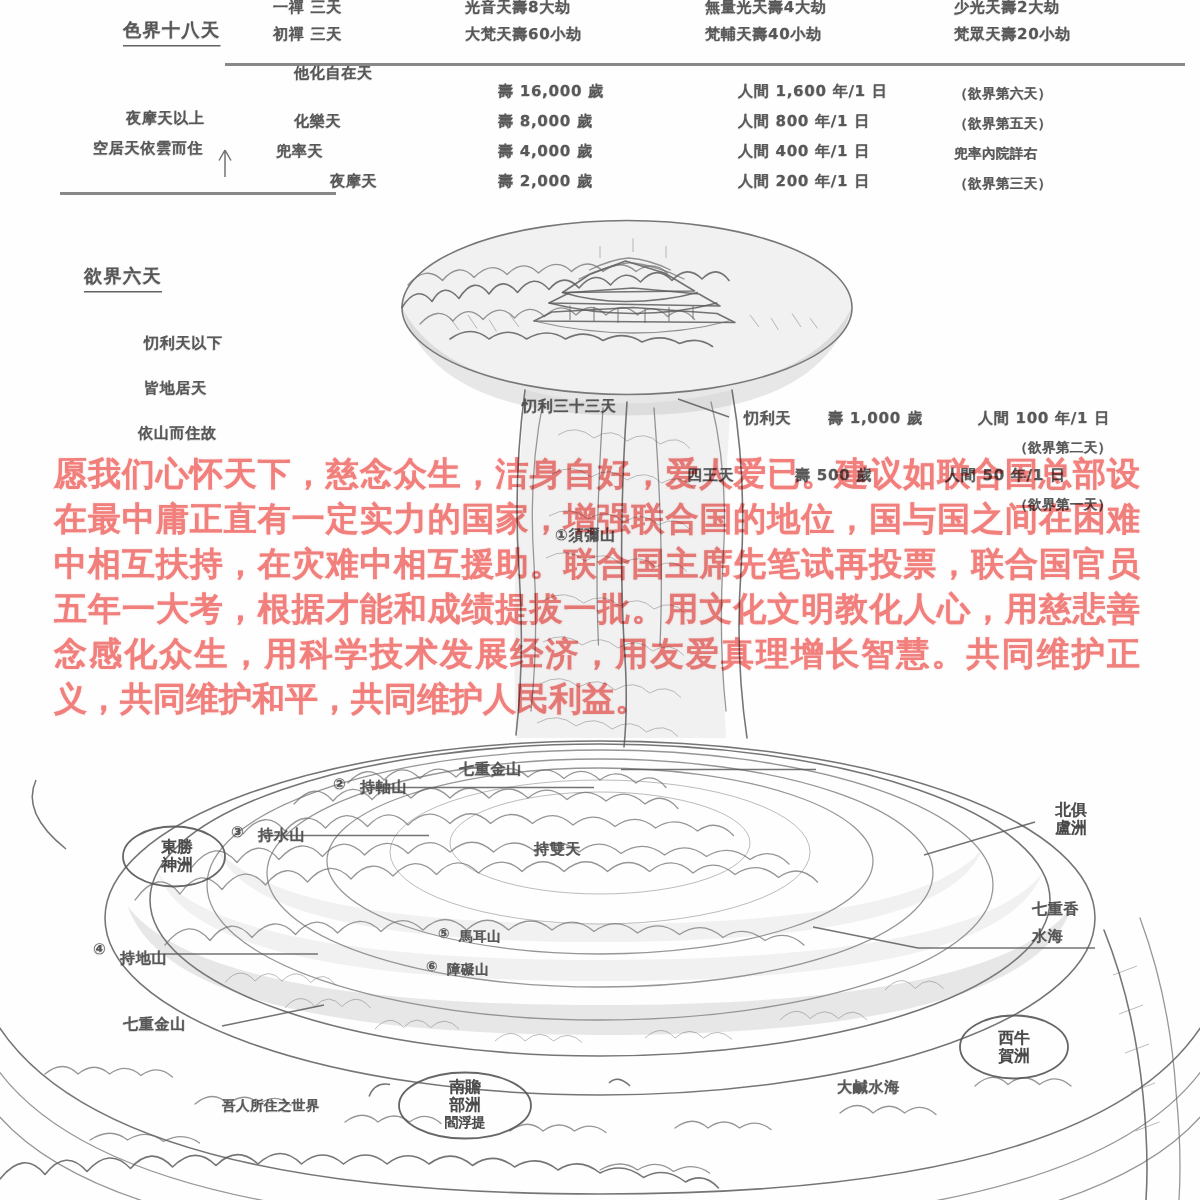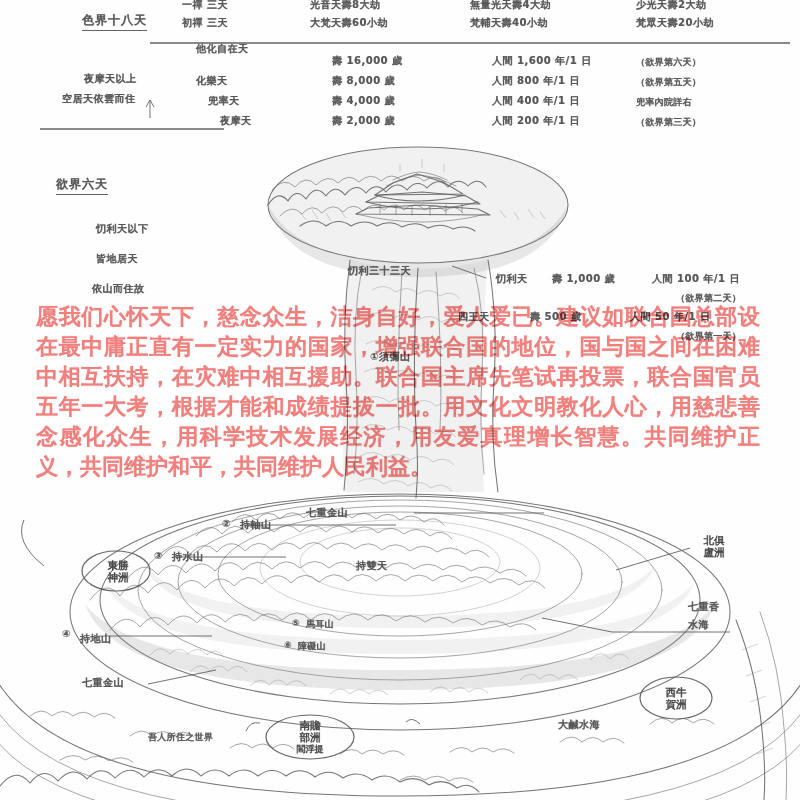--- a/index.html
+++ b/index.html
@@ -247,21 +247,21 @@
   <div class="ink sm" style="left:196px;top:42px;">他化自在天</div>
   <div class="ink sm" style="left:332px;top:54px;">壽 16,000 歲</div>
   <div class="ink sm" style="left:492px;top:54px;">人間 1,600 年/1 日</div>
   <div class="ink xs" style="left:636px;top:56px;">（欲界第六天）</div>
 
   <div class="ink sm" style="left:196px;top:74px;">化樂天</div>
   <div class="ink sm" style="left:332px;top:74px;">壽  8,000 歲</div>
   <div class="ink sm" style="left:492px;top:74px;">人間   800 年/1 日</div>
   <div class="ink xs" style="left:636px;top:76px;">（欲界第五天）</div>
 
-  <div class="ink sm" style="left:208px;top:94px;">兜率天</div>
+  <div class="ink sm" style="left:184px;top:94px;">兜率天</div>
   <div class="ink sm" style="left:332px;top:94px;">壽  4,000 歲</div>
   <div class="ink sm" style="left:492px;top:94px;">人間   400 年/1 日</div>
   <div class="ink xs" style="left:636px;top:96px;">兜率內院詳右</div>
 
   <div class="ink sm" style="left:220px;top:114px;">夜摩天</div>
   <div class="ink sm" style="left:332px;top:114px;">壽  2,000 歲</div>
   <div class="ink sm" style="left:492px;top:114px;">人間   200 年/1 日</div>
   <div class="ink xs" style="left:636px;top:116px;">（欲界第三天）</div>
 
   <div class="ink md underline" style="left:56px;top:176px;">欲界六天</div>

